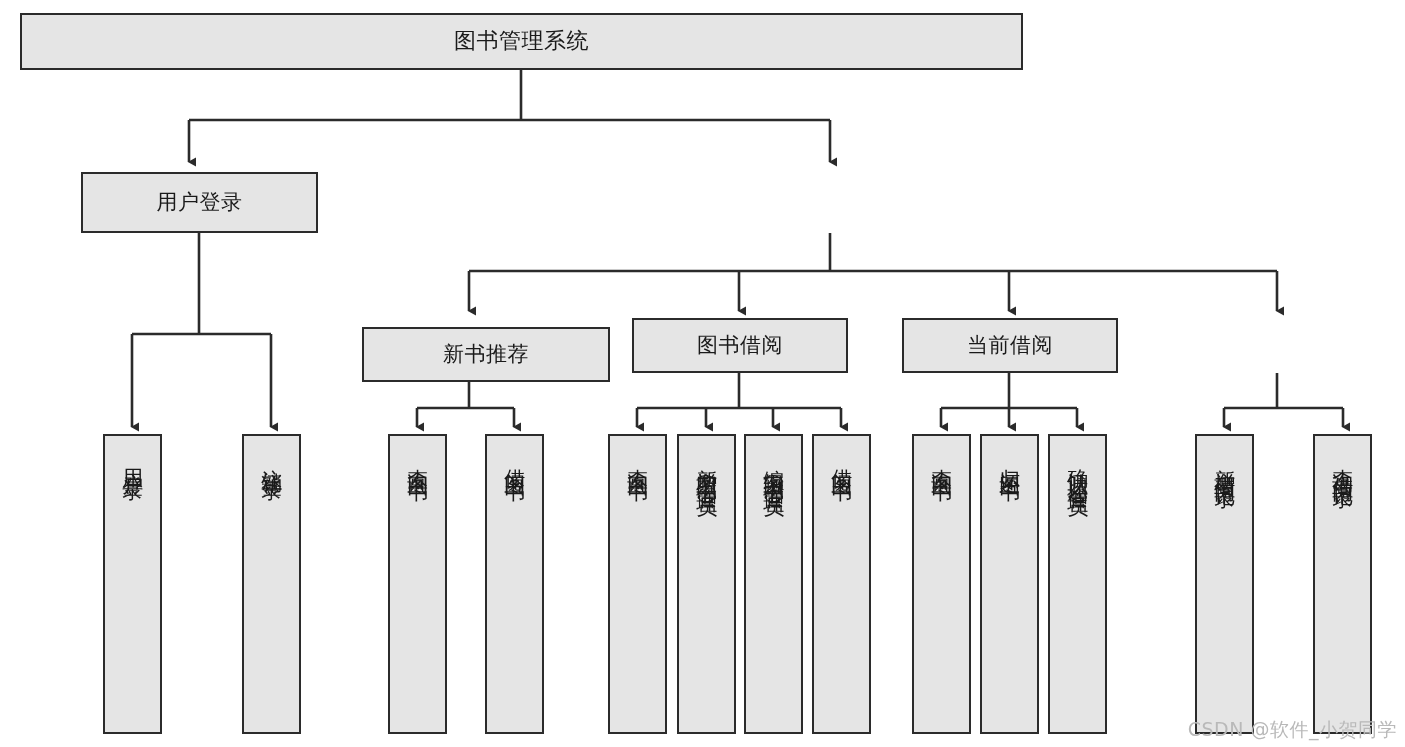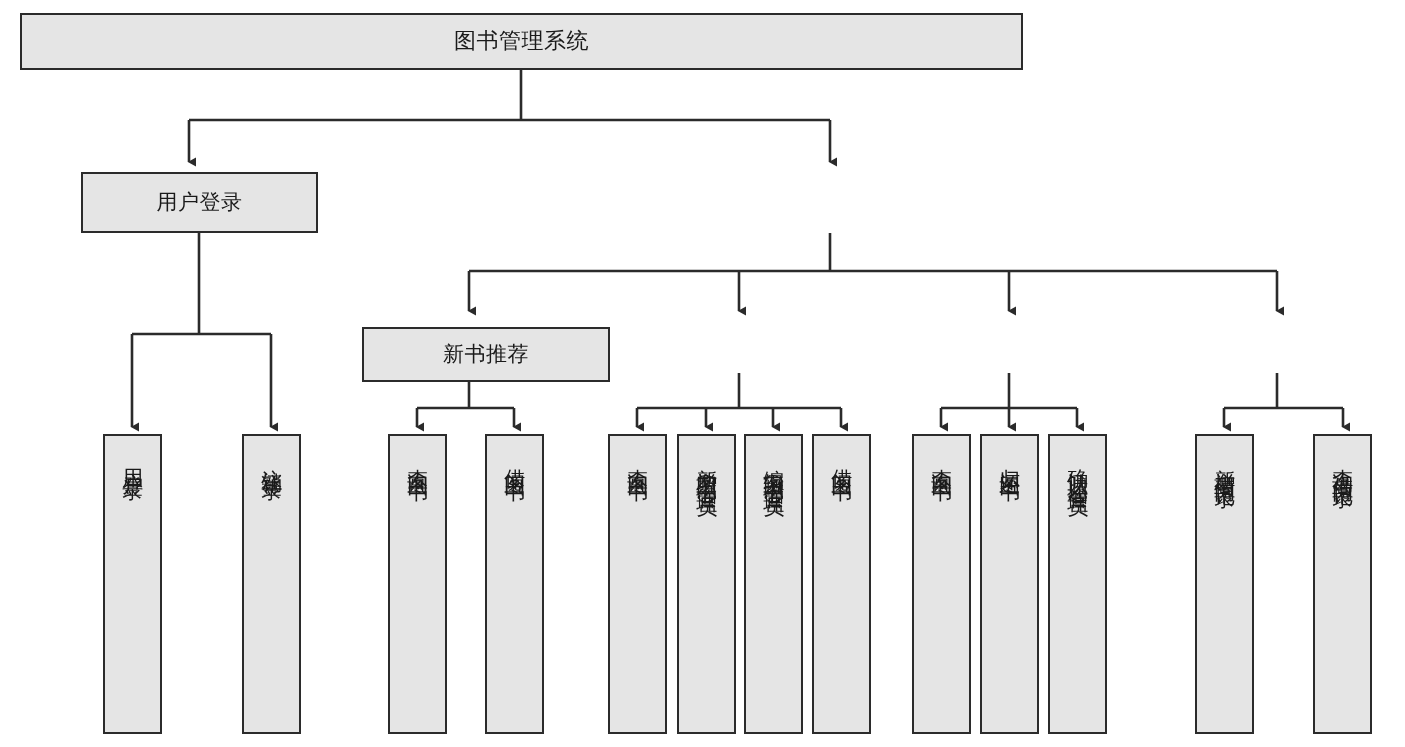--- a/index.html
+++ b/index.html
@@ -132,20 +132,26 @@
     <span class="label">图书管理系统</span>
   </div>
 
   <div class="node h" style="left:81px; top:172px; width:237px; height:61px;">
     <span class="label">用户登录</span>
   </div>
 
   <div class="node h" style="left:362px; top:327px; width:248px; height:55px;">
     <span class="label">新书推荐</span>
   </div>
+  <div class="node h" style="left:632px; top:318px; width:216px; height:55px;">
+    <span class="label">图书借阅</span>
+  </div>
+  <div class="node h" style="left:902px; top:318px; width:216px; height:55px;">
+    <span class="label">当前借阅</span>
+  </div>
 
   <div class="node v" style="left:103px; top:434px; width:59px; height:300px;">
     <span class="label">用户登录</span>
   </div>
   <div class="node v" style="left:242px; top:434px; width:59px; height:300px;">
     <span class="label">注销登录</span>
   </div>
 
   <div class="node v" style="left:388px; top:434px; width:59px; height:300px;">
     <span class="label">查询图书</span>
@@ -177,13 +183,14 @@
     <span class="label">确认归还（管理员）</span>
   </div>
 
   <div class="node v" style="left:1195px; top:434px; width:59px; height:300px;">
     <span class="label">新增借阅记录</span>
   </div>
   <div class="node v" style="left:1313px; top:434px; width:59px; height:300px;">
     <span class="label">查询借阅记录</span>
   </div>
 
+  <div class="watermark">CSDN @软件_小贺同学</div>
 </div>
 
 </body></html>

